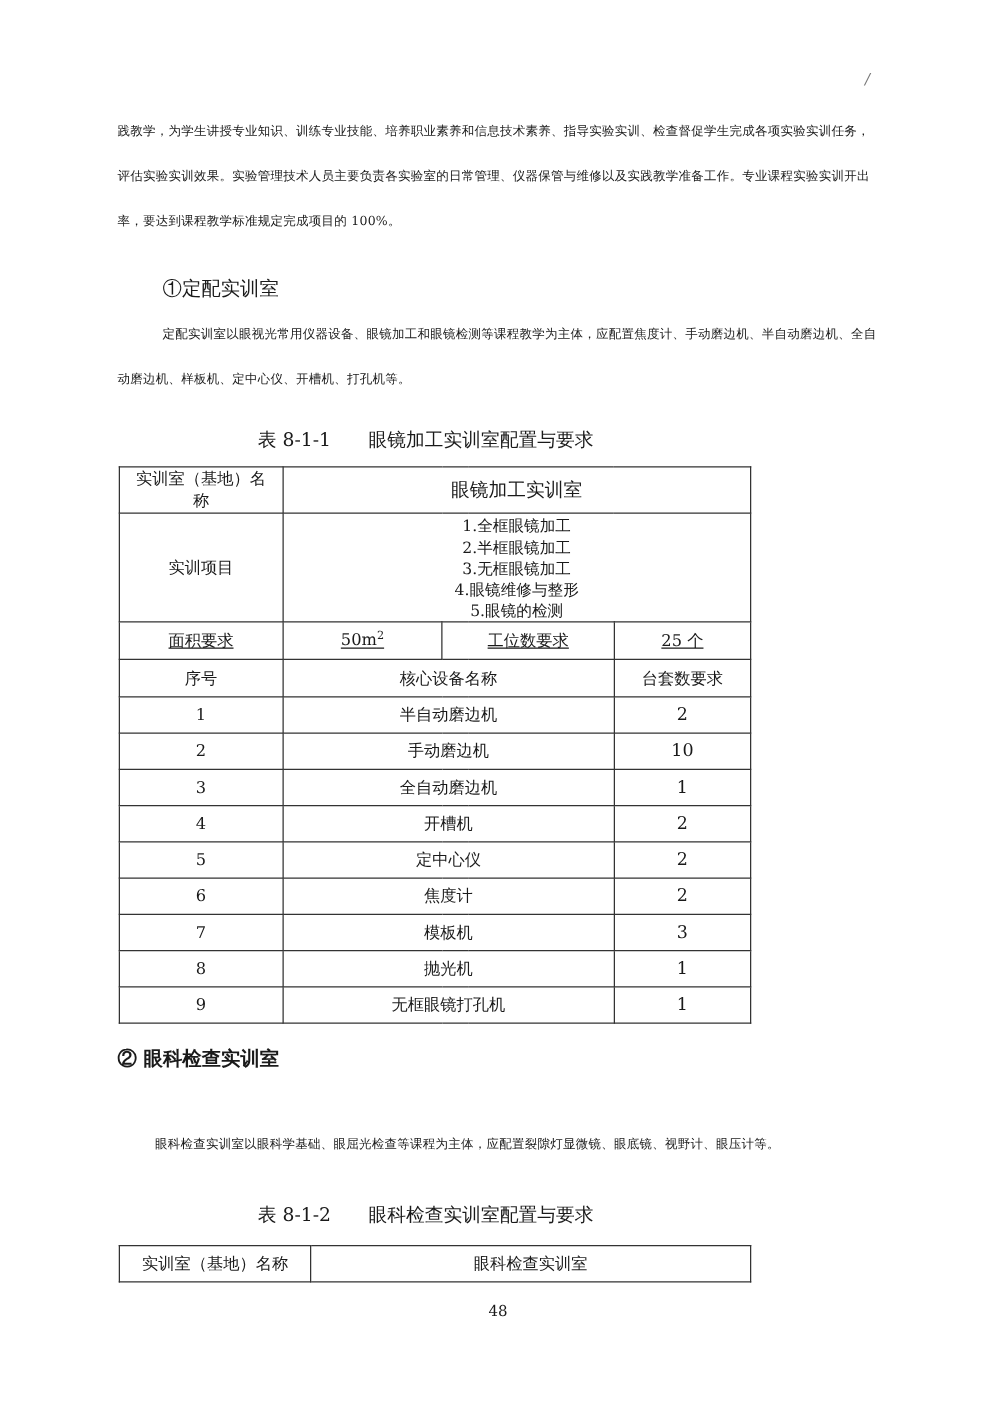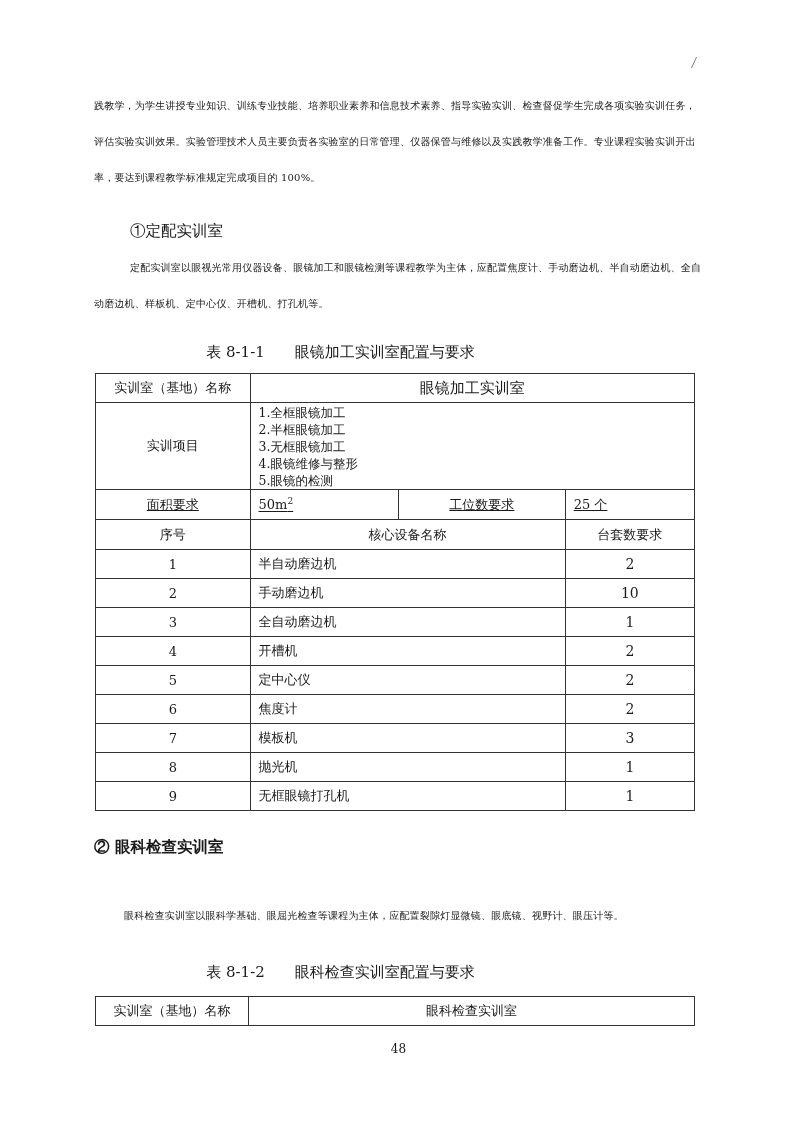--- a/index.html
+++ b/index.html
@@ -7,25 +7,25 @@
       width: 793px; height: 1122px; position: relative; overflow: hidden;
       font-family: "DejaVu Serif", "Liberation Serif", serif; color: #1a1a1a;
     }
     .corner-mark { position: absolute; left: 692px; top: 56px; font-size: 12px; color: #777; font-style: italic; }
     .para { position: absolute; left: 94px; width: 610px; font-size: 10px; line-height: 36px; letter-spacing: 0.2px; }
     .p1 { top: 88px; }
     .heading1 { position: absolute; left: 130px; top: 216px; font-size: 15.5px; line-height: 30px; }
     .p2 { top: 250px; text-indent: 36px; }
     .caption { position: absolute; left: 0; width: 681px; text-align: center; font-size: 15px; }
     .cap1 { top: 343px; }
-    table.t { position: absolute; left: 95px; width: 600px; border-collapse: collapse; font-size: 13px; }
+    table.t { position: absolute; left: 95px; width: 506px; border-collapse: collapse; font-size: 13px; }
     table.t td { border: 1px solid #333; padding: 0 8px; }
     .t1 { top: 373px; }
     .c { text-align: center; }
-    .l { text-align: left; }
+    .l { text-align: center; }
     .r-name td { height: 28px; }
     .r-proj td { height: 86px; }
     .r-course td { height: 40px; }
     .r-area td { height: 29px; text-decoration: underline; }
     .r-head td { height: 29px; }
     .r-item td { height: 28px; }
     .items-list div { line-height: 17px; font-size: 12.5px; }
     .big { font-size: 15px; margin-left: 20px; }
     .qty { font-size: 14px; }
     .heading2 { position: absolute; left: 94px; top: 832px; font-size: 15.5px; line-height: 30px; font-weight: bold; }

